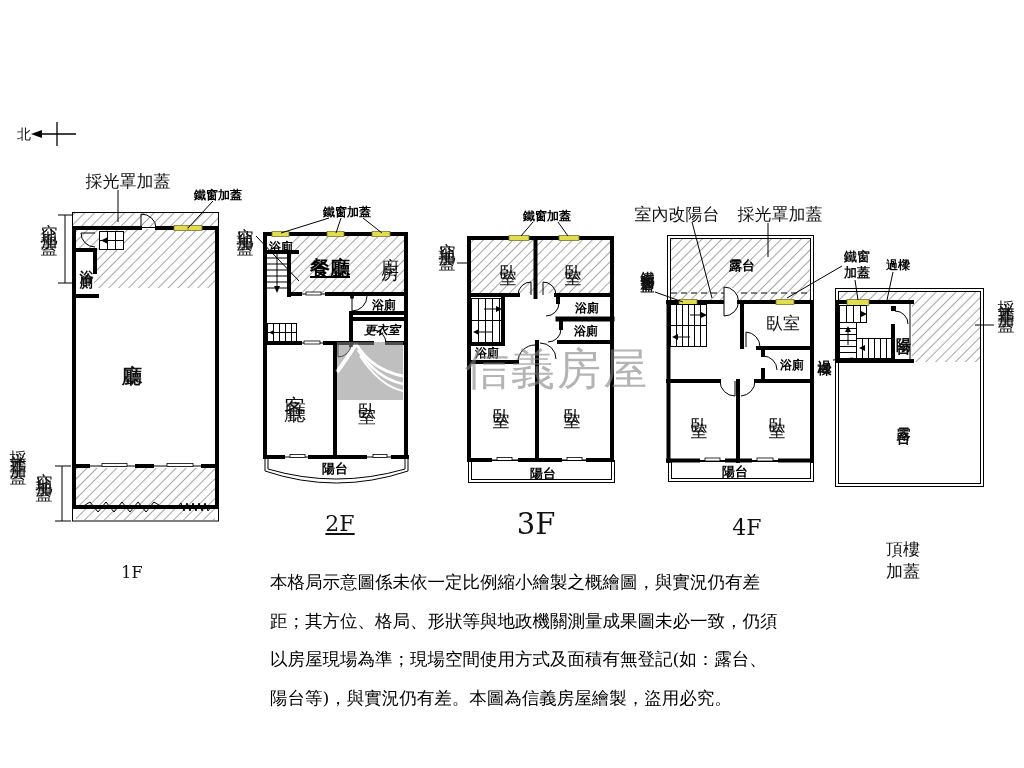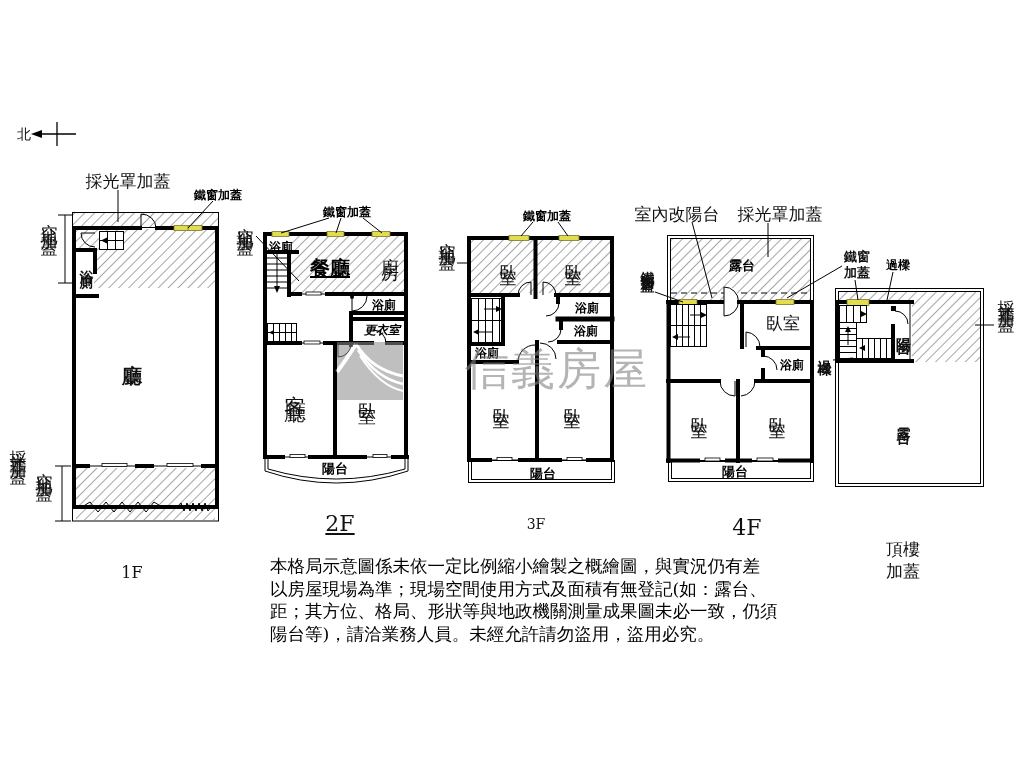--- a/index.html
+++ b/index.html
@@ -12,21 +12,21 @@
 .th2{stroke:#000;stroke-width:1.3;fill:none;}
 .win{fill:#e3dc4c;stroke:#77742e;stroke-width:.8;}
 .wh{fill:#fff;stroke:none;}
 .pan{fill:#fff;stroke:#000;stroke-width:.8;}
 .hat{fill:url(#hatch);stroke:none;}
 .lbl{position:absolute;transform:translate(-50%,-50%);white-space:nowrap;line-height:1;color:#111;font-family:"DejaVu Serif",serif;}
 .bold{font-family:"DejaVu Sans",sans-serif;font-weight:bold;color:#000;}
 .vt{position:absolute;writing-mode:vertical-rl;text-orientation:upright;white-space:nowrap;line-height:1;color:#111;font-family:"DejaVu Serif",serif;}
 .wrap2{position:absolute;transform:translate(-50%,-50%);text-align:center;color:#111;font-family:"DejaVu Serif",serif;word-break:break-all;}
 .disc{position:absolute;left:270px;top:555px;font-family:"DejaVu Serif",serif;font-size:17.5px;line-height:22.5px;color:#000;white-space:nowrap;}
-.disc div{height:22.5px;}
+.disc div{height:22.5px;margin-top:16px;}
 .wm-brand{position:absolute;left:557px;top:370px;transform:translate(-50%,-50%);font-family:Liberation Serif, serif;font-size:44px;color:rgba(130,130,130,.6);white-space:nowrap;line-height:1;letter-spacing:2px;}
 .wm-note{position:absolute;left:518px;top:421px;transform:translate(-50%,-50%);font-family:"DejaVu Sans",sans-serif;font-size:12px;color:rgba(140,140,140,.65);letter-spacing:3px;white-space:nowrap;line-height:1;}
 </style>
 </head>
 <body>
 
 <div id="stage">
 
 <svg id="plan" width="1024" height="768" viewBox="0 0 1024 768">
   <defs>
@@ -350,21 +350,21 @@
 <div class="vt" style="left:438.5px;top:228.5px;font-size:17px;letter-spacing:3.5px;">空地加蓋</div>
 <div class="lbl bold" style="left:547px;top:216px;font-size:12px;">鐵窗加蓋</div>
 <div class="vt" style="left:499.5px;top:250.5px;font-size:17px;letter-spacing:4px;">臥室</div>
 <div class="vt" style="left:564.5px;top:250.5px;font-size:17px;letter-spacing:4px;">臥室</div>
 <div class="lbl bold" style="left:587px;top:308px;font-size:12px;">浴廁</div>
 <div class="lbl bold" style="left:586px;top:331px;font-size:12px;">浴廁</div>
 <div class="lbl bold" style="left:487px;top:353px;font-size:12px;">浴廁</div>
 <div class="vt" style="left:492.5px;top:394.5px;font-size:17px;letter-spacing:3px;">臥室</div>
 <div class="vt" style="left:563.5px;top:394.5px;font-size:17px;letter-spacing:3px;">臥室</div>
 <div class="lbl bold" style="left:543px;top:473px;font-size:13px;">陽台</div>
-<div class="lbl" style="left:536px;top:524px;font-size:14px;">3F</div>
+<div class="lbl" style="left:536px;top:524px;font-size:29px;">3F</div>
 
 <div class="lbl" style="left:677px;top:214px;font-size:17px;">室內改陽台</div>
 <div class="lbl" style="left:780px;top:214px;font-size:17px;">採光罩加蓋</div>
 <div class="lbl bold" style="left:742px;top:265px;font-size:13px;">露台</div>
 <div class="vt bold" style="left:641px;top:260px;font-size:14px;letter-spacing:2.5px;">鐵窗加蓋</div>
 <div class="lbl" style="left:783px;top:323px;font-size:17px;">臥室</div>
 <div class="lbl bold" style="left:792px;top:365px;font-size:12px;">浴廁</div>
 <div class="vt" style="left:690.5px;top:403.5px;font-size:17px;letter-spacing:4px;">臥室</div>
 <div class="vt" style="left:768.5px;top:403.5px;font-size:17px;letter-spacing:4px;">臥室</div>
 <div class="lbl bold" style="left:735px;top:471px;font-size:13px;">陽台</div>
@@ -375,18 +375,18 @@
 <div class="vt bold" style="left:818px;top:349px;font-size:14px;letter-spacing:2px;">過樑</div>
 <div class="vt bold" style="left:895.5px;top:325.5px;font-size:15px;letter-spacing:2px;">陽台</div>
 <div class="vt" style="left:997.5px;top:285.5px;font-size:17px;letter-spacing:4px;">採光罩加蓋</div>
 <div class="vt bold" style="left:897px;top:416px;font-size:14px;letter-spacing:3px;">露台</div>
 <div class="wrap2" style="left:903px;top:524px;width:34px;font-size:17px;line-height:22px;margin-top:36px;">頂樓加蓋</div>
 
 <div class="wm-brand">信義房屋</div>
 
 <div class="disc">
   <div>本格局示意圖係未依一定比例縮小繪製之概繪圖，與實況仍有差</div>
+  <div>距；其方位、格局、形狀等與地政機關測量成果圖未必一致，仍須</div>
   <div>以房屋現場為準；現場空間使用方式及面積有無登記(如：露台、</div>
-  <div>距；其方位、格局、形狀等與地政機關測量成果圖未必一致，仍須</div>
-  <div>陽台等)，請洽業務人員。未經允許請勿盜用，盜用必究。</div>
+  <div>陽台等)，與實況仍有差。本圖為信義房屋繪製，盜用必究。</div>
 </div>
 
 </div>
 
 </body></html>

